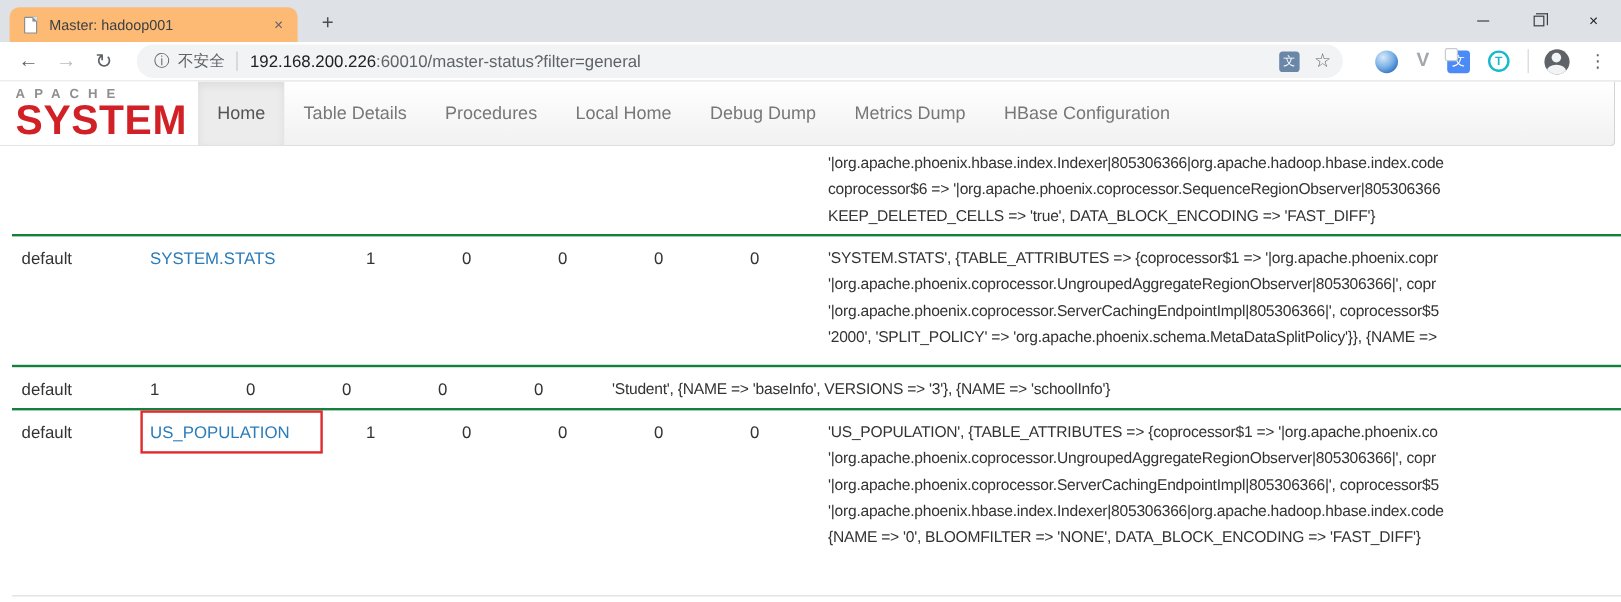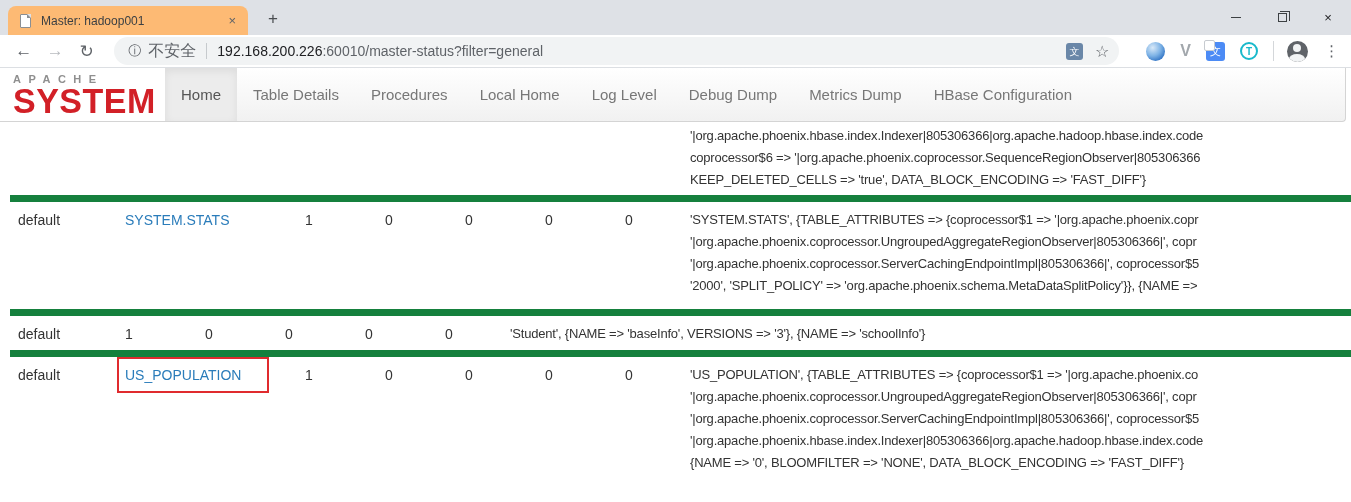--- a/index.html
+++ b/index.html
@@ -28,21 +28,21 @@
   .min-glyph { width:10px; height:1px; background:#3c4043; }
 
   
   .toolbar { height:33px; background:#fff; display:flex; align-items:center; padding:0 8px;
              border-bottom:1px solid #dcdfe3; }
   .nav-btn { width:34px; text-align:center; font-size:17px; color:#5f6368; cursor:pointer; }
   .nav-btn.disabled { color:#b8bbbf; }
   .omnibox { flex:0 0 auto; width:1005px; height:28px; background:#f1f3f4; border-radius:14px;
              display:flex; align-items:center; padding:0 10px 0 14px; margin-left:12px; }
   .info-icon { font-size:13px; color:#5f6368; }
-  .sec-label { font-size:16px; color:#5f6368; margin-left:7px; white-space:nowrap; }
+  .sec-label { font-size:13px; color:#5f6368; margin-left:7px; white-space:nowrap; }
   .omni-divider { width:1px; height:16px; background:#c6cacd; margin:0 10px; }
   .url { font-size:14px; white-space:nowrap; overflow:hidden; }
   .url .host { color:#202124; }
   .url .rest { color:#5f6368; }
   .omni-spacer { flex:1; }
   .pageaction-translate { width:17px; height:17px; background:#6a87a8; border-radius:3px; color:#fff;
              font-size:10px; line-height:17px; text-align:center; cursor:pointer; }
   .star { font-size:16px; color:#5f6368; margin-left:12px; cursor:pointer; }
   .ext-area { display:flex; align-items:center; margin-left:12px; }
   .ext { margin-left:15px; cursor:pointer; display:flex; align-items:center; justify-content:center; }
@@ -74,21 +74,21 @@
   .logo-hbase { font-size:34px; font-weight:800; color:#d22027; letter-spacing:0.5px; line-height:31px;
                 transform:scaleY(1.02); transform-origin:left top; }
   .nav { display:flex; height:100%; }
   .nav-item { display:flex; align-items:center; padding:0 16px; font-size:15px; color:#777;
               cursor:pointer; white-space:nowrap; }
   .nav-item.active { background:#ececec; color:#555; box-shadow:inset 0 3px 8px rgba(0,0,0,0.07); }
 
   
   .content { margin-left:10px; }
   .trow { display:flex; }
-  .trow.bordered { border-top:7px solid #15803d; }
+  .trow.bordered { border-top:2px solid #15803d; }
   .pad-a { padding:3px 0 4px; }
   .pad-b { padding:7px 0 12px; }
   .pad-c { padding:7px 0 5px; }
   .pad-d { padding:7px 0 14px; }
   .c { font-size:14px; color:#333; line-height:22px; flex:0 0 auto; }
   .c-ns   { width:107px; padding-left:8px; }
   .c-name { width:180px; padding-left:8px; }
   .c-num  { width:80px;  padding-left:8px; }
   .c-num.last { width:73px; }
   .c-desc { flex:1 1 auto; min-width:0; font-size:13px; letter-spacing:-0.2px; }
@@ -148,21 +148,20 @@
   <div class="hbase-header">
     <div class="logo">
       <div class="logo-apache">APACHE</div>
       <div class="logo-hbase">SYSTEM</div>
     </div>
     <div class="nav" id="nav">
         <div class="nav-item active">Home</div>
         <div class="nav-item">Table Details</div>
         <div class="nav-item">Procedures</div>
         <div class="nav-item">Local Home</div>
-        <div class="nav-item">Log Level</div>
         <div class="nav-item">Debug Dump</div>
         <div class="nav-item">Metrics Dump</div>
         <div class="nav-item">HBase Configuration</div>
       </div>
   </div>
 
   <div class="content" id="table-body">
       <div class="trow pad-a">
     <div class="c c-ns"></div>
     <div class="c c-name"></div>

